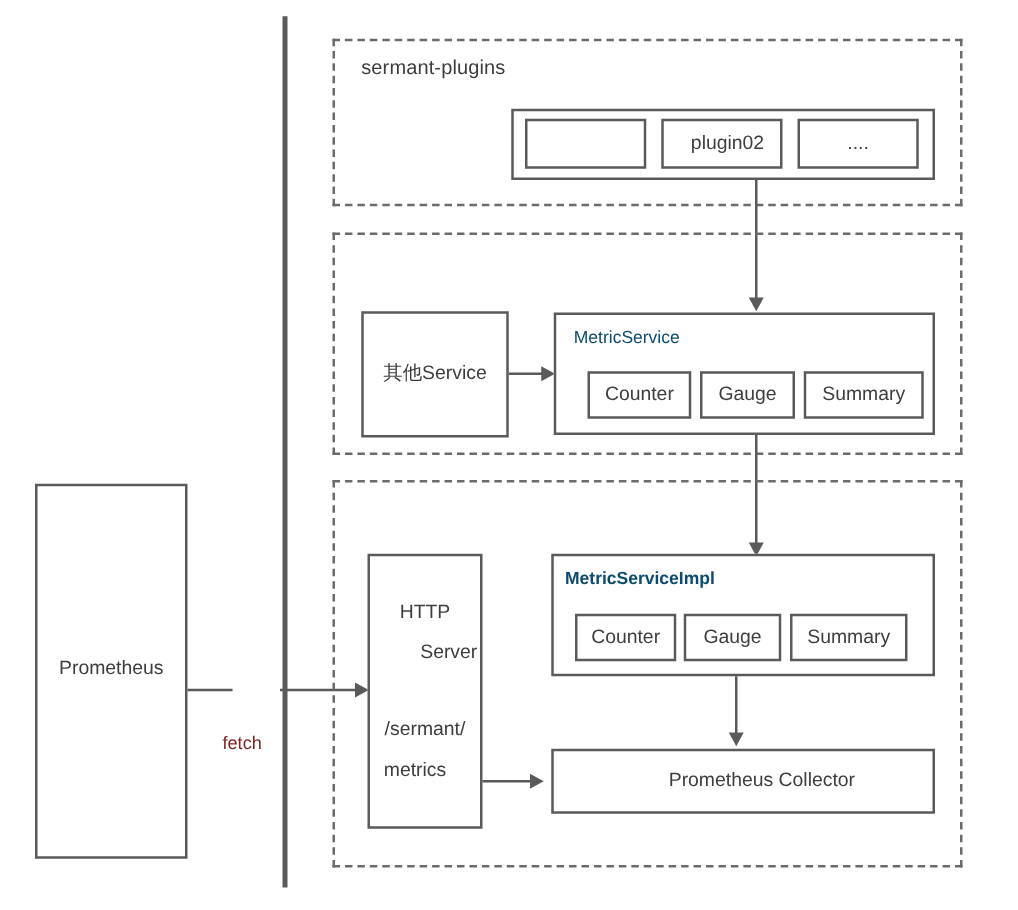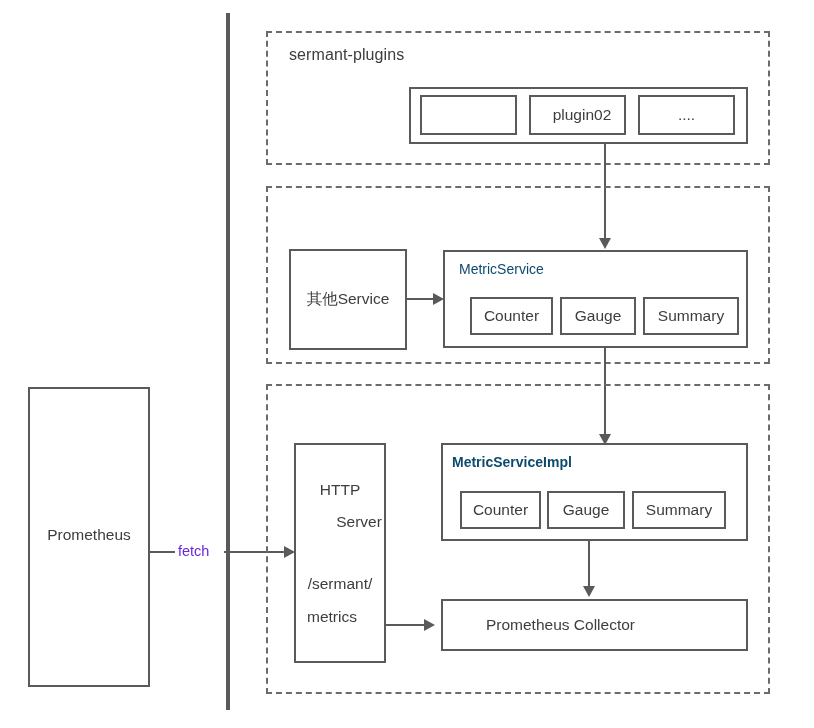--- a/index.html
+++ b/index.html
@@ -81,24 +81,25 @@
     position: absolute;
     width: 0;
     height: 0;
     border-top: 6px solid transparent;
     border-bottom: 6px solid transparent;
     border-left: 11px solid #5a5a5a;
   }
   .edge-label {
     position: absolute;
     font-size: 14.5px;
-    color: #6d28d9;
+    color: #7f1d1d;
     background: #ffffff;
     padding: 0 3px;
     white-space: nowrap;
+    margin-top: 44px;
   }
   .watermark {
     position: absolute;
     font-size: 19px;
     color: #b9b9b9;
     white-space: nowrap;
     font-family: "DejaVu Sans", sans-serif;
     letter-spacing: 1px;
   }
 </style>
@@ -176,16 +177,16 @@
   <div class="solid-box" style="left:547px; top:491px; width:78px; height:38px;"></div>
   <div class="centered-text" style="left:547px; top:491px; width:78px; height:38px;">Gauge</div>
 
   <div class="solid-box" style="left:632px; top:491px; width:94px; height:38px;"></div>
   <div class="centered-text" style="left:632px; top:491px; width:94px; height:38px;">Summary</div>
 
   <div class="vline" style="left:588px; top:541px; width:2px; height:49px;"></div>
   <div class="arrowhead-down" style="left:583px; top:586px;"></div>
 
   <div class="solid-box" style="left:441px; top:599px; width:307px; height:52px;"></div>
-  <div class="centered-text" style="left:418px; top:599px; width:285px; height:52px;">Prometheus Collector</div>
+  <div class="centered-text" style="left:467px; top:599px; width:285px; height:52px;">Prometheus Collector</div>
 
 
 </div>
 
 </body></html>

